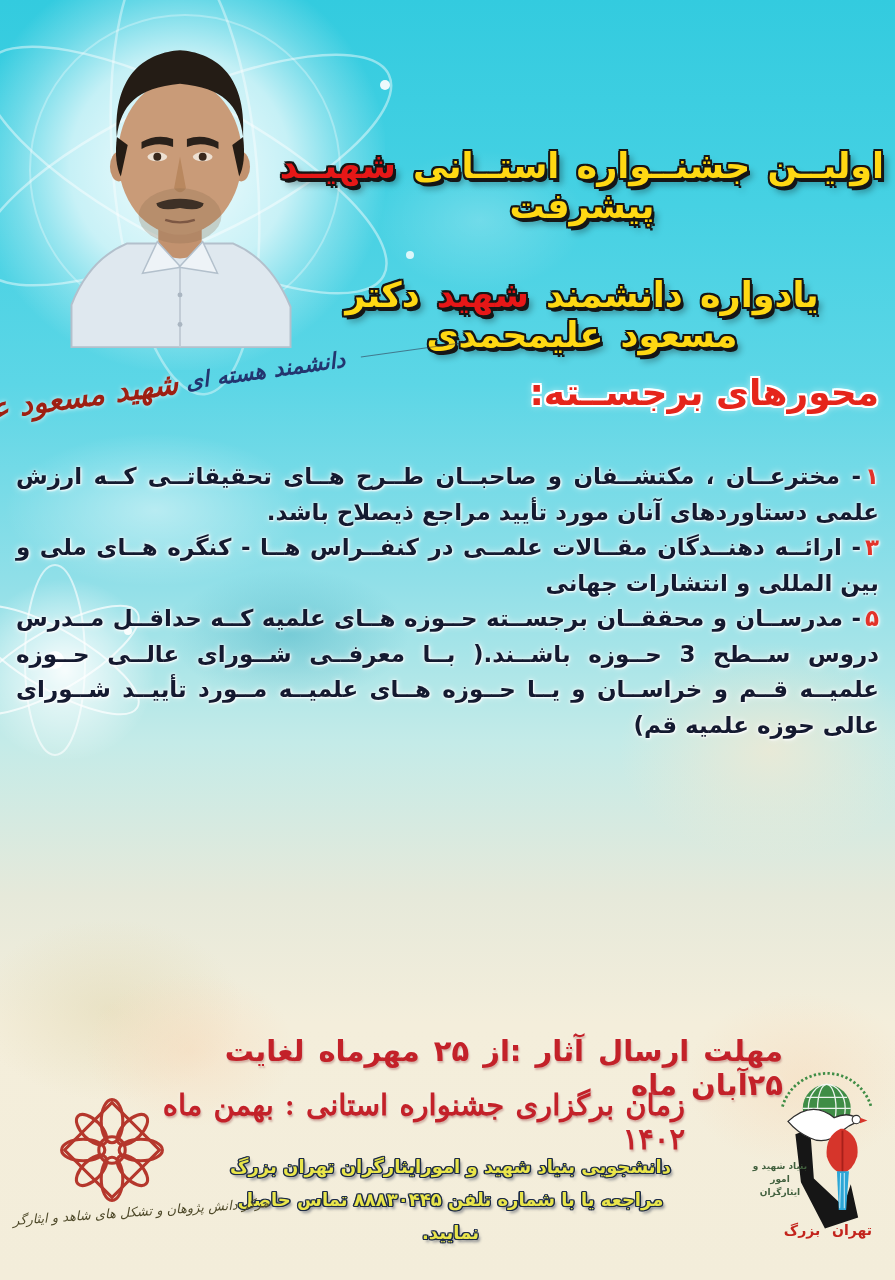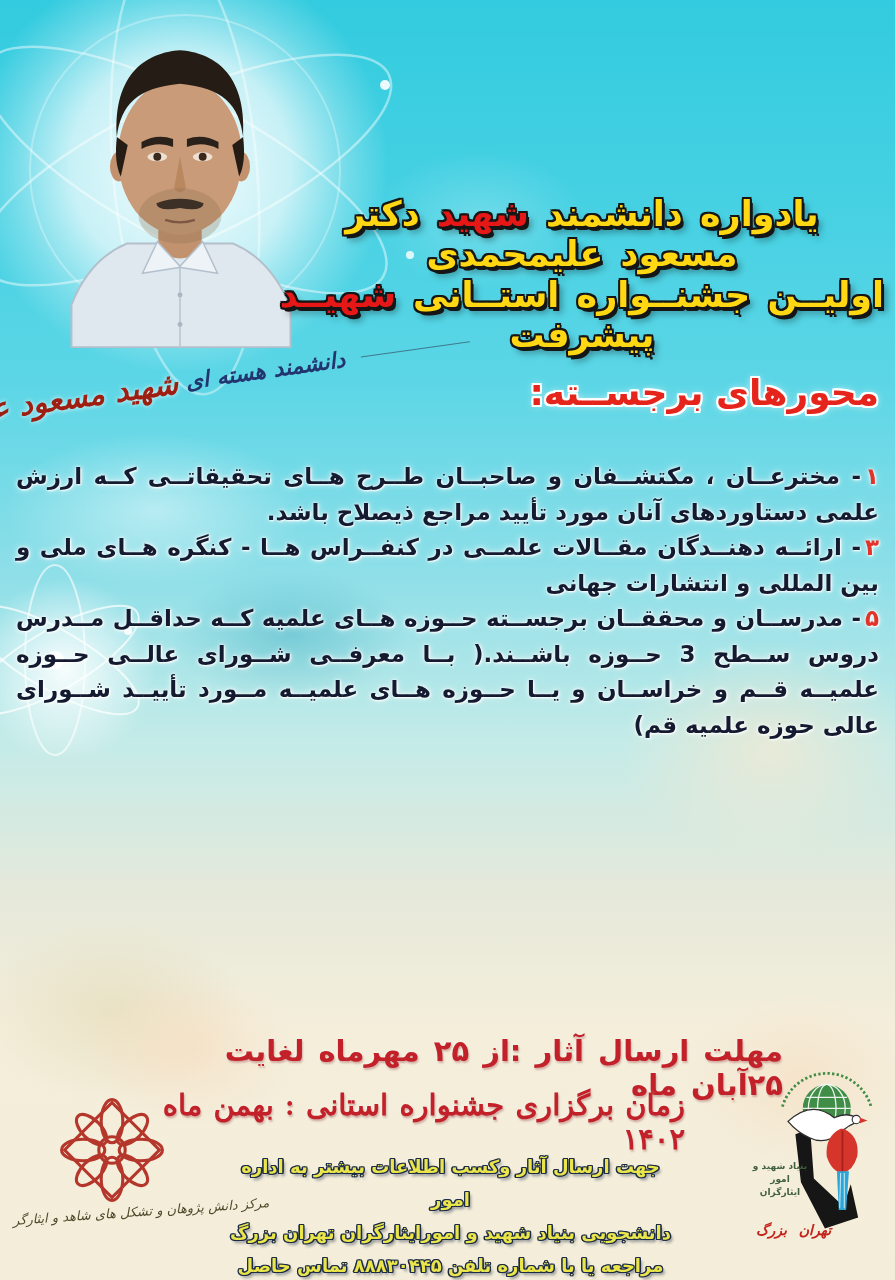--- a/index.html
+++ b/index.html
@@ -65,22 +65,22 @@
       2.5px 3px 3px rgba(20,30,60,.45);}
 
   .logo-left{position:absolute;left:52px;top:1090px;width:120px;height:120px;}
   .logo-left-caption{position:absolute;left:12px;top:1204px;width:258px;text-align:center;direction:rtl;
     font-family:"DejaVu Serif",serif;font-style:italic;font-size:13px;color:#4f4a2a;transform:rotate(-4deg);}
 
   .logo-right{position:absolute;left:748px;top:1070px;width:140px;height:205px;}
   .logo-right svg{position:absolute;right:4px;top:0;}
   .org-stack{position:absolute;left:4px;top:90px;width:56px;direction:rtl;text-align:center;
     font-size:9px;line-height:13px;font-weight:bold;color:#41603e;}
-  .city{position:absolute;left:8px;top:152px;width:116px;text-align:left;direction:rtl;
-    font-size:14px;font-weight:bold;color:#c3241c;word-spacing:7px;letter-spacing:1px;font-style:italic;}
+  .city{position:absolute;left:8px;top:152px;width:116px;text-align:right;direction:rtl;
+    font-size:14px;font-weight:bold;color:#c3241c;word-spacing:7px;letter-spacing:1px;}
 </style>
 </head>
 <body>
 
 <div class="poster">
 
   <div class="blob b1"></div>
   <div class="blob b2"></div>
   <div class="blob b3"></div>
   <div class="blob b4"></div>
@@ -136,29 +136,29 @@
       <ellipse cx="115" cy="115" rx="95" ry="30" opacity="0.7" stroke-width="2" transform="rotate(-30 115 115)"></ellipse>
       <ellipse cx="115" cy="115" rx="95" ry="30" opacity="0.7" stroke-width="2" transform="rotate(30 115 115)"></ellipse>
       <ellipse cx="115" cy="115" rx="95" ry="30" opacity="0.6" stroke-width="2" transform="rotate(90 115 115)"></ellipse>
     </g>
     <circle cx="115" cy="115" r="9" fill="#ffffff" opacity="0.95"></circle>
     <circle cx="188" cy="86" r="4" fill="#ffffff" opacity="0.9"></circle>
     <circle cx="48" cy="150" r="4" fill="#ffffff" opacity="0.9"></circle>
   </svg>
 
   <div class="title">
+    <div class="title-line">
+      <span>اولیــن جشنــواره استــانی</span>
+      <span class="hl">شهیــد</span>
+      <span>پیشرفت</span>
+    </div>
     <div class="title-line second">
       <span>یادواره دانشمند</span>
       <span class="hl">شهید</span>
       <span>دکتر مسعود علیمحمدی</span>
-    </div>
-    <div class="title-line">
-      <span>اولیــن جشنــواره استــانی</span>
-      <span class="hl">شهیــد</span>
-      <span>پیشرفت</span>
     </div>
   </div>
 
   <div class="calligraphy">
     <div class="rule-line"></div>
     <svg width="26" height="36" viewBox="0 0 26 36">
       <g fill="#b3954f">
           <path d="M13,2 Q22,12 13,22 Q4,12 13,2 Z"></path>
           <path d="M4,18 Q12,24 6,33 Q0,26 4,18 Z"></path>
           <path d="M22,18 Q14,24 20,33 Q26,26 22,18 Z"></path>
@@ -180,21 +180,20 @@
     </div>
     <div class="item">
       <span class="num">۵</span><span>- مدرســان و محققــان برجســته حــوزه هــای علمیه کــه حداقــل مــدرس دروس ســطح 3 حــوزه باشــند.( بــا معرفــی شــورای عالــی حــوزه علمیــه قــم و خراســان و یــا حــوزه هــای علمیــه مــورد تأییــد شــورای عالی حوزه علمیه قم)</span>
     </div>
   </div>
 
   <div class="date-line date1">مهلت ارسال آثار :از ۲۵ مهرماه لغایت ۲۵آبان ماه</div>
   <div class="date-line date2">زمان برگزاری جشنواره استانی : بهمن ماه ۱۴۰۲</div>
 
   <div class="contact">
-    <div>جهت ارسال آثار وکسب اطلاعات بیشتر به اداره امور</div>
     <div>دانشجویی بنیاد شهید و امورایثارگران تهران بزرگ</div>
     <div>مراجعه یا با شماره تلفن ۸۸۸۳۰۴۴۵ تماس حاصل نمایید.</div>
   </div>
 
   <svg class="logo-left" width="118" height="118" viewBox="0 0 100 100">
     <g fill="none" stroke="#b5372c" stroke-width="2.6" stroke-linejoin="round">
       <rect x="22" y="22" width="56" height="56" transform="rotate(45 50 50)"></rect>
       <ellipse cx="50" cy="26" rx="9" ry="18"></ellipse>
       <ellipse cx="50" cy="74" rx="9" ry="18"></ellipse>
       <ellipse cx="26" cy="50" rx="18" ry="9"></ellipse>

